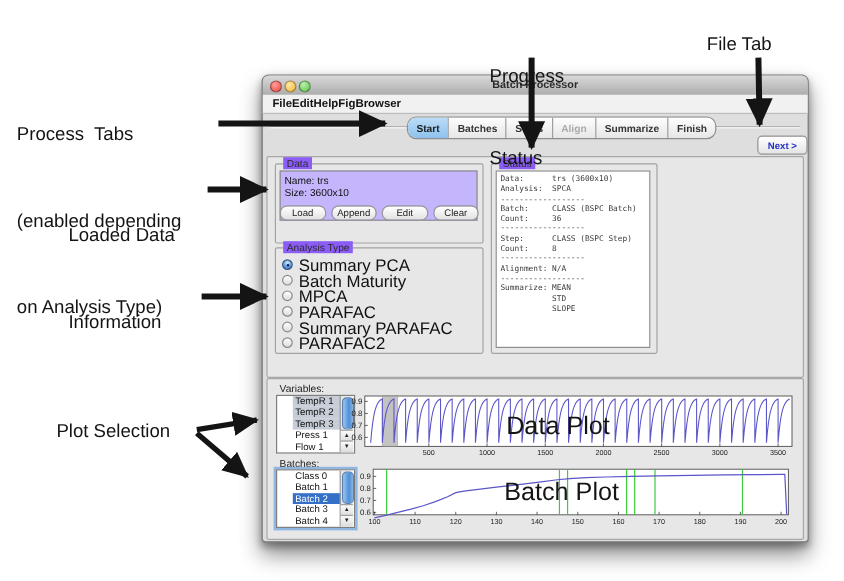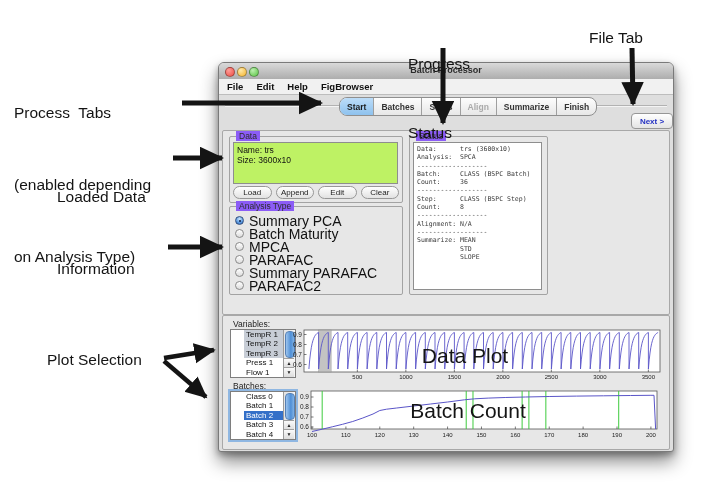--- a/index.html
+++ b/index.html
@@ -14,21 +14,21 @@
        border:1px solid #7a7a7a;border-radius:6px 6px 3px 3px;
        box-shadow:0 10px 18px rgba(0,0,0,.45),0 3px 6px rgba(0,0,0,.3);z-index:10;font-size:9px;}
   #titlebar{position:absolute;left:0;top:0;right:0;height:16px;border-radius:5px 5px 0 0;
        background:linear-gradient(#d9d9d9,#adadad);border-bottom:1px solid #8c8c8c;}
   #title-text{position:absolute;left:0;right:0;top:2px;text-align:center;font-size:9px;font-weight:bold;color:#2b2b2b;}
   .tl{position:absolute;top:4px;width:8px;height:8px;border-radius:50%;border:0.5px solid rgba(0,0,0,.35);}
   #tl-close{left:6px;background:radial-gradient(circle at 35% 30%,#ff9d98,#ee4d43);}
   #tl-min{left:18px;background:radial-gradient(circle at 35% 30%,#ffe8a8,#f5b52e);}
   #tl-zoom{left:30px;background:radial-gradient(circle at 35% 30%,#bdf0b0,#58c342);}
   #menubar{position:absolute;left:0;top:16px;right:0;height:15px;background:#f1f1f1;
-       border-bottom:1px solid #bdbdbd;display:flex;align-items:center;padding-left:8px;gap:13px;}
+       border-bottom:1px solid #bdbdbd;display:flex;align-items:center;padding-left:8px;}
   .menu-item{font-size:9.5px;font-weight:bold;color:#111;}
   
   #tab-groove{position:absolute;left:6px;right:6px;top:42px;height:0;border-top:1px solid #b2b2b2;border-bottom:1px solid #f4f4f4;}
   #tabstrip{position:absolute;left:120px;top:34px;height:17px;display:flex;border:1px solid #8f8f8f;
        border-radius:8px;overflow:hidden;background:linear-gradient(#fdfdfd,#e7e7e7);}
   .tab{display:flex;align-items:center;padding:0 7px;font-size:8.5px;font-weight:bold;color:#333;
        border-right:1px solid #9f9f9f;}
   .tab:last-child{border-right:none;}
   .tab.selected{background:linear-gradient(#bcdcf8,#8ec2ee);color:#1b1b1b;text-align:center;}
   .tab.disabled{color:#aaa;}
@@ -36,23 +36,23 @@
        background:linear-gradient(#ffffff,#e4e4e4);font-size:8px;font-weight:bold;color:#2330c2;
        display:flex;align-items:center;justify-content:center;}
   
   .panel{position:absolute;background:#e7e7e7;border:1px solid #a8a8a8;border-radius:2px;}
   #panel-top{left:3px;top:67px;width:446px;height:183px;}
   #panel-bottom{left:3px;top:252px;width:446px;height:133px;}
   .group{position:absolute;border:1px solid #a3a3a3;border-radius:2px;}
   .group-title{position:absolute;top:-6px;left:6px;background:#8b5cf6;padding:0 3px;font-size:8.5px;color:#2d2d2d;}
   
   #data-group{left:10px;top:73px;width:172px;height:65px;}
-  #data-info{position:absolute;left:3px;top:5px;width:160px;height:38px;background:#bef264;border:1px solid #8e8e8e;
+  #data-info{position:absolute;left:3px;top:5px;width:160px;height:38px;background:#c4b5fd;border:1px solid #8e8e8e;
        font-size:8.5px;line-height:10px;padding:2px 0 0 3px;color:#111;white-space:pre;}
-  #data-buttons{position:absolute;left:3px;right:3px;bottom:3px;height:13px;display:flex;gap:4px;}
+  #data-buttons{position:absolute;left:3px;right:3px;bottom:18px;height:13px;display:flex;gap:4px;}
   .mac-btn{flex:1;border:1px solid #979797;border-radius:7px;background:linear-gradient(#ffffff,#e2e2e2);
        font-size:8px;color:#222;display:flex;align-items:center;justify-content:center;}
   
   #analysis-group{left:10px;top:143px;width:172px;height:87px;}
   #radio-list{position:absolute;left:5px;top:7px;right:2px;}
   .radio-row{display:flex;align-items:center;height:13px;gap:5px;}
   .radio{width:9px;height:9px;border-radius:50%;border:1px solid #8a8a8a;background:linear-gradient(#fff,#dcdcdc);box-sizing:border-box;}
   .radio.on{border:1px solid #35517e;background:radial-gradient(circle at 50% 30%,#d2e9fb 0%,#5f9de2 55%,#2b62b6 100%);position:relative;}
   .radio.on::after{content:"";position:absolute;left:2.5px;top:2.5px;width:2px;height:2px;border-radius:50%;background:#0c1f4a;}
   .radio-label{font-size:14px;color:#111;}
@@ -96,21 +96,21 @@
     <div>Loaded Data</div>
     <div>Information</div>
   </div>
   <div class="ann" style="left:408px;top:6px;line-height:23px;">
     <div>Progress</div>
     <div>Status</div>
   </div>
   <div class="ann" style="left:589px;top:26px;">File Tab</div>
   <div class="ann" style="left:47px;top:348px;">Plot Selection</div>
   <div class="ann big" style="left:465px;top:345px;transform:translateX(-50%);">Data Plot</div>
-  <div class="ann big" style="left:468px;top:400px;transform:translateX(-50%);">Batch Count</div>
+  <div class="ann big" style="left:468px;top:400px;transform:translateX(-50%);">Batch Plot</div>
 
   <div id="win">
     <div id="titlebar">
       <span class="tl" id="tl-close"></span>
       <span class="tl" id="tl-min"></span>
       <span class="tl" id="tl-zoom"></span>
       <div id="title-text">Batch Processor</div>
     </div>
     <div id="menubar">
         <span class="menu-item">File</span>

